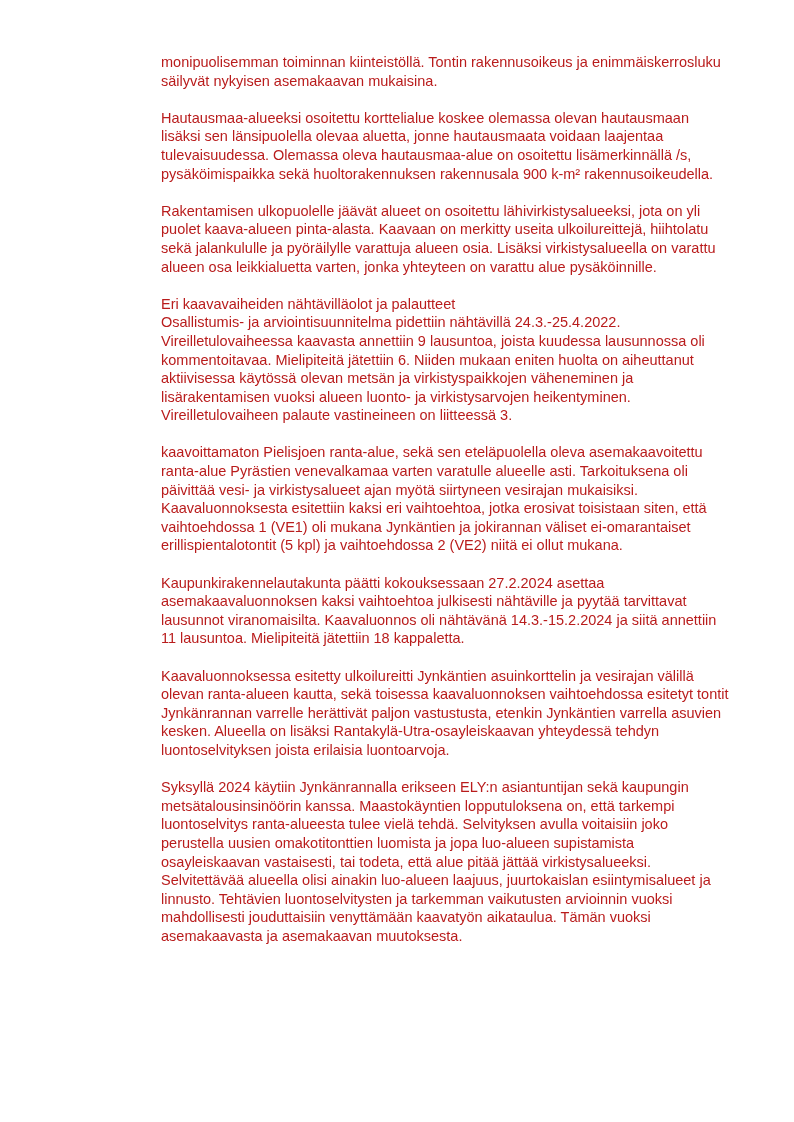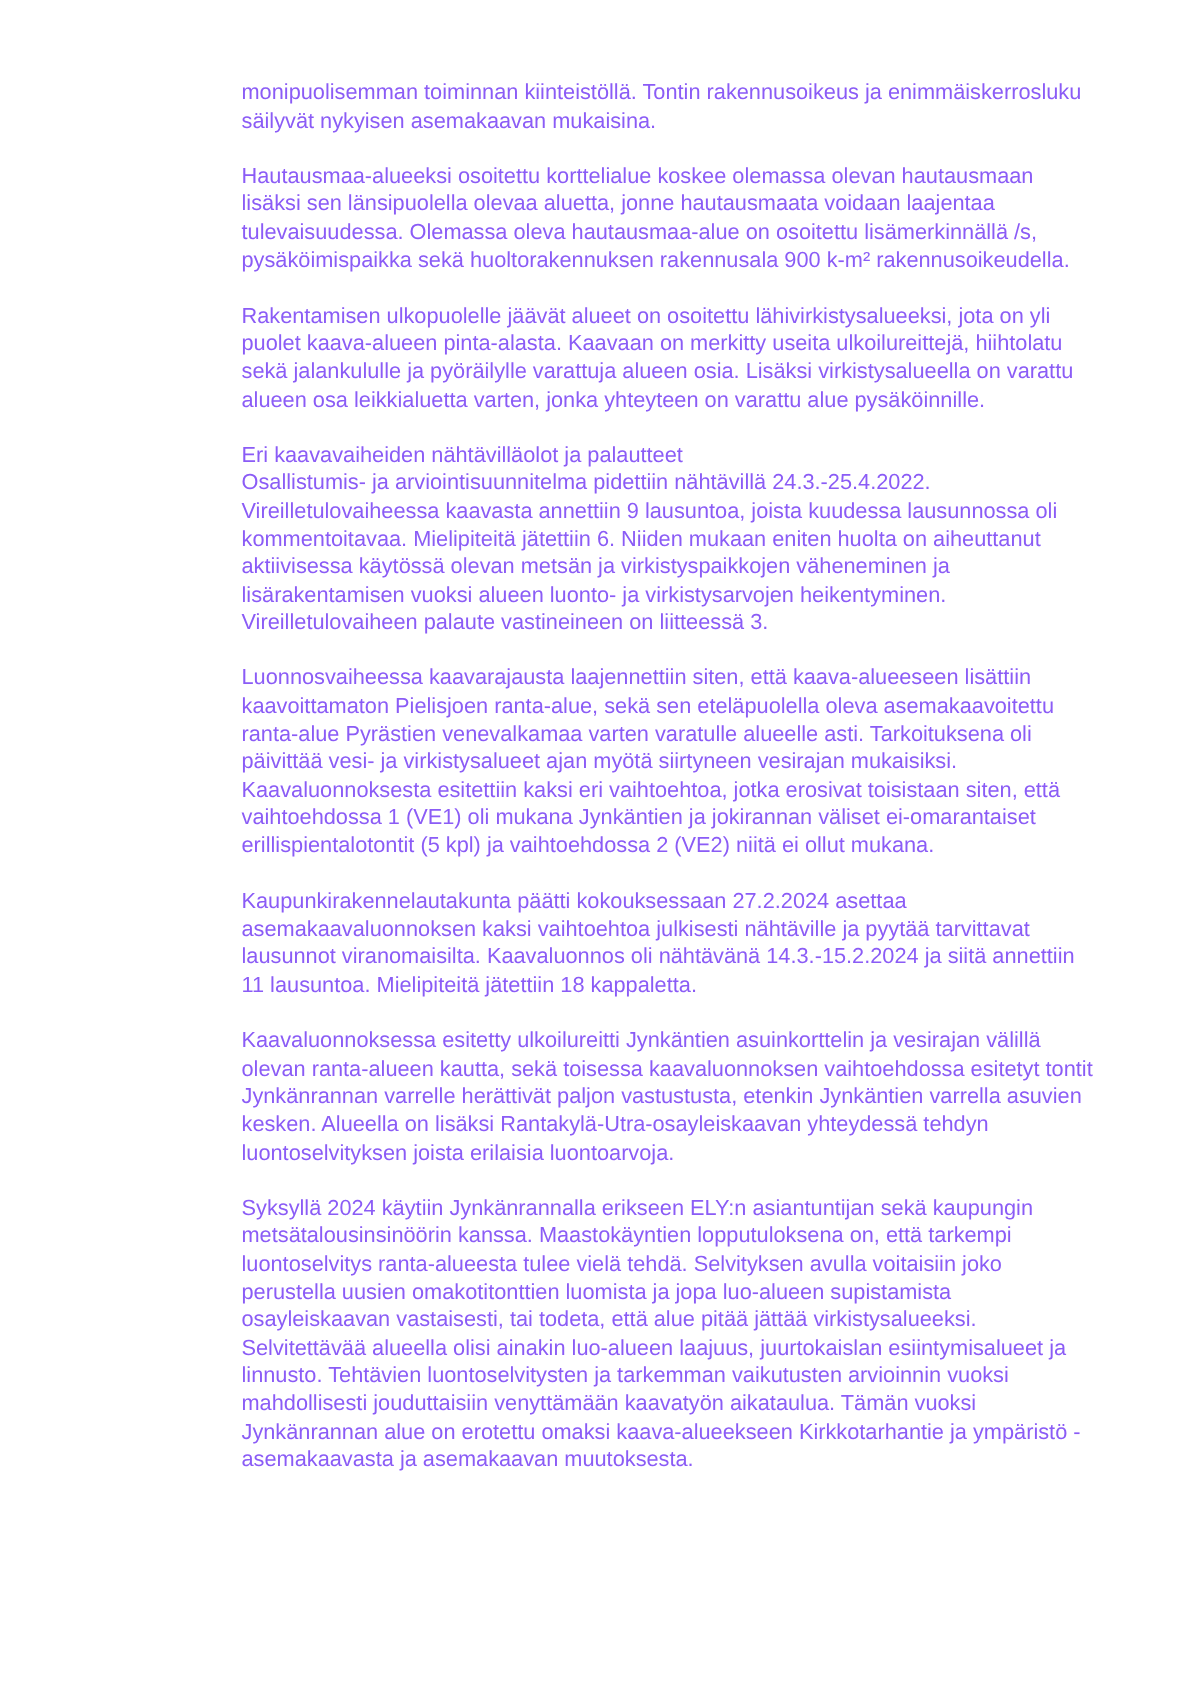--- a/index.html
+++ b/index.html
@@ -13,21 +13,21 @@
     height: 1122px;
     background: #ffffff;
     overflow: hidden;
     font-family: "Liberation Sans", "DejaVu Sans", sans-serif;
   }
   .doc {
     position: absolute;
     left: 161px;
     top: 53px;
     width: 620px;
-    color: #8b5cf6;
+    color: #b91c1c;
     font-size: 14.5px;
     line-height: 18.6px;
     letter-spacing: 0px;
   }
   .block { margin: 0 0 18.6px 0; }
   .block.heading { font-weight: normal; margin-bottom: 0; }
   .line { white-space: nowrap; }
 </style>
 </head>
 <body>
@@ -55,21 +55,20 @@
       </div>
       <div class="block paragraph">
         <div class="line">Osallistumis- ja arviointisuunnitelma pidettiin nähtävillä 24.3.-25.4.2022.</div>
         <div class="line">Vireilletulovaiheessa kaavasta annettiin 9 lausuntoa, joista kuudessa lausunnossa oli</div>
         <div class="line">kommentoitavaa. Mielipiteitä jätettiin 6. Niiden mukaan eniten huolta on aiheuttanut</div>
         <div class="line">aktiivisessa käytössä olevan metsän ja virkistyspaikkojen väheneminen ja</div>
         <div class="line">lisärakentamisen vuoksi alueen luonto- ja virkistysarvojen heikentyminen.</div>
         <div class="line">Vireilletulovaiheen palaute vastineineen on liitteessä 3.</div>
       </div>
       <div class="block paragraph">
-        <div class="line">Luonnosvaiheessa kaavarajausta laajennettiin siten, että kaava-alueeseen lisättiin</div>
         <div class="line">kaavoittamaton Pielisjoen ranta-alue, sekä sen eteläpuolella oleva asemakaavoitettu</div>
         <div class="line">ranta-alue Pyrästien venevalkamaa varten varatulle alueelle asti. Tarkoituksena oli</div>
         <div class="line">päivittää vesi- ja virkistysalueet ajan myötä siirtyneen vesirajan mukaisiksi.</div>
         <div class="line">Kaavaluonnoksesta esitettiin kaksi eri vaihtoehtoa, jotka erosivat toisistaan siten, että</div>
         <div class="line">vaihtoehdossa 1 (VE1) oli mukana Jynkäntien ja jokirannan väliset ei-omarantaiset</div>
         <div class="line">erillispientalotontit (5 kpl) ja vaihtoehdossa 2 (VE2) niitä ei ollut mukana.</div>
       </div>
       <div class="block paragraph">
         <div class="line">Kaupunkirakennelautakunta päätti kokouksessaan 27.2.2024 asettaa</div>
         <div class="line">asemakaavaluonnoksen kaksi vaihtoehtoa julkisesti nähtäville ja pyytää tarvittavat</div>
@@ -85,17 +84,16 @@
       </div>
       <div class="block paragraph">
         <div class="line">Syksyllä 2024 käytiin Jynkänrannalla erikseen ELY:n asiantuntijan sekä kaupungin</div>
         <div class="line">metsätalousinsinöörin kanssa. Maastokäyntien lopputuloksena on, että tarkempi</div>
         <div class="line">luontoselvitys ranta-alueesta tulee vielä tehdä. Selvityksen avulla voitaisiin joko</div>
         <div class="line">perustella uusien omakotitonttien luomista ja jopa luo-alueen supistamista</div>
         <div class="line">osayleiskaavan vastaisesti, tai todeta, että alue pitää jättää virkistysalueeksi.</div>
         <div class="line">Selvitettävää alueella olisi ainakin luo-alueen laajuus, juurtokaislan esiintymisalueet ja</div>
         <div class="line">linnusto. Tehtävien luontoselvitysten ja tarkemman vaikutusten arvioinnin vuoksi</div>
         <div class="line">mahdollisesti jouduttaisiin venyttämään kaavatyön aikataulua. Tämän vuoksi</div>
-        <div class="line">Jynkänrannan alue on erotettu omaksi kaava-alueekseen Kirkkotarhantie ja ympäristö -</div>
         <div class="line">asemakaavasta ja asemakaavan muutoksesta.</div>
       </div>
     </div>
 </div>
 
 </body></html>

